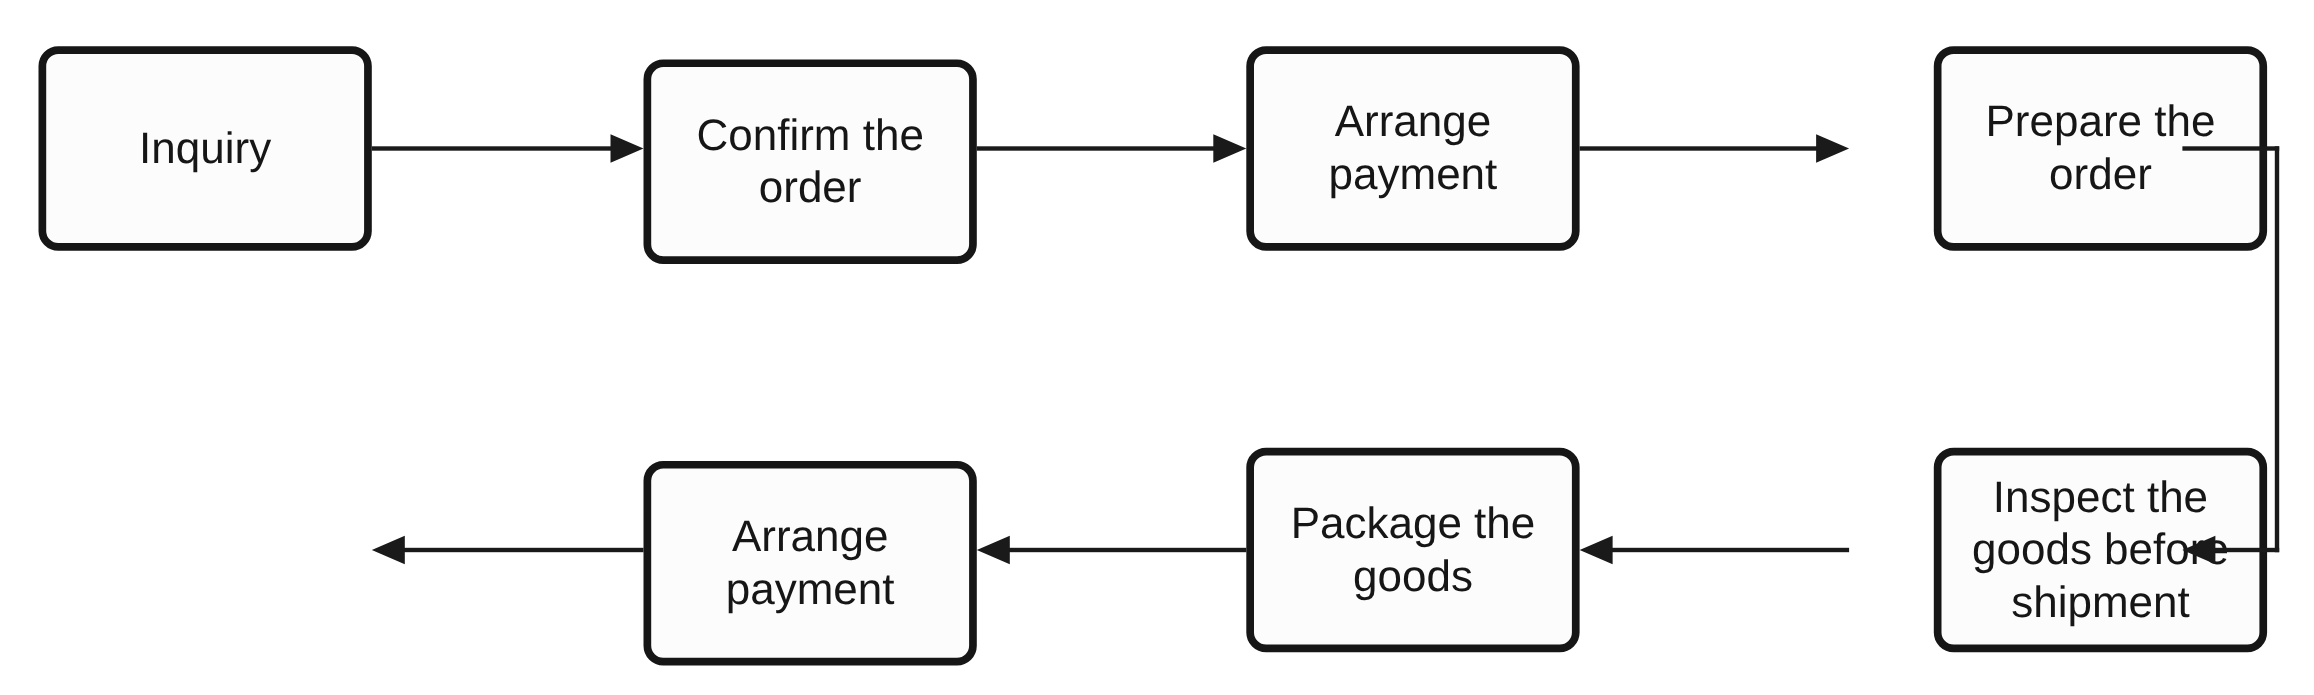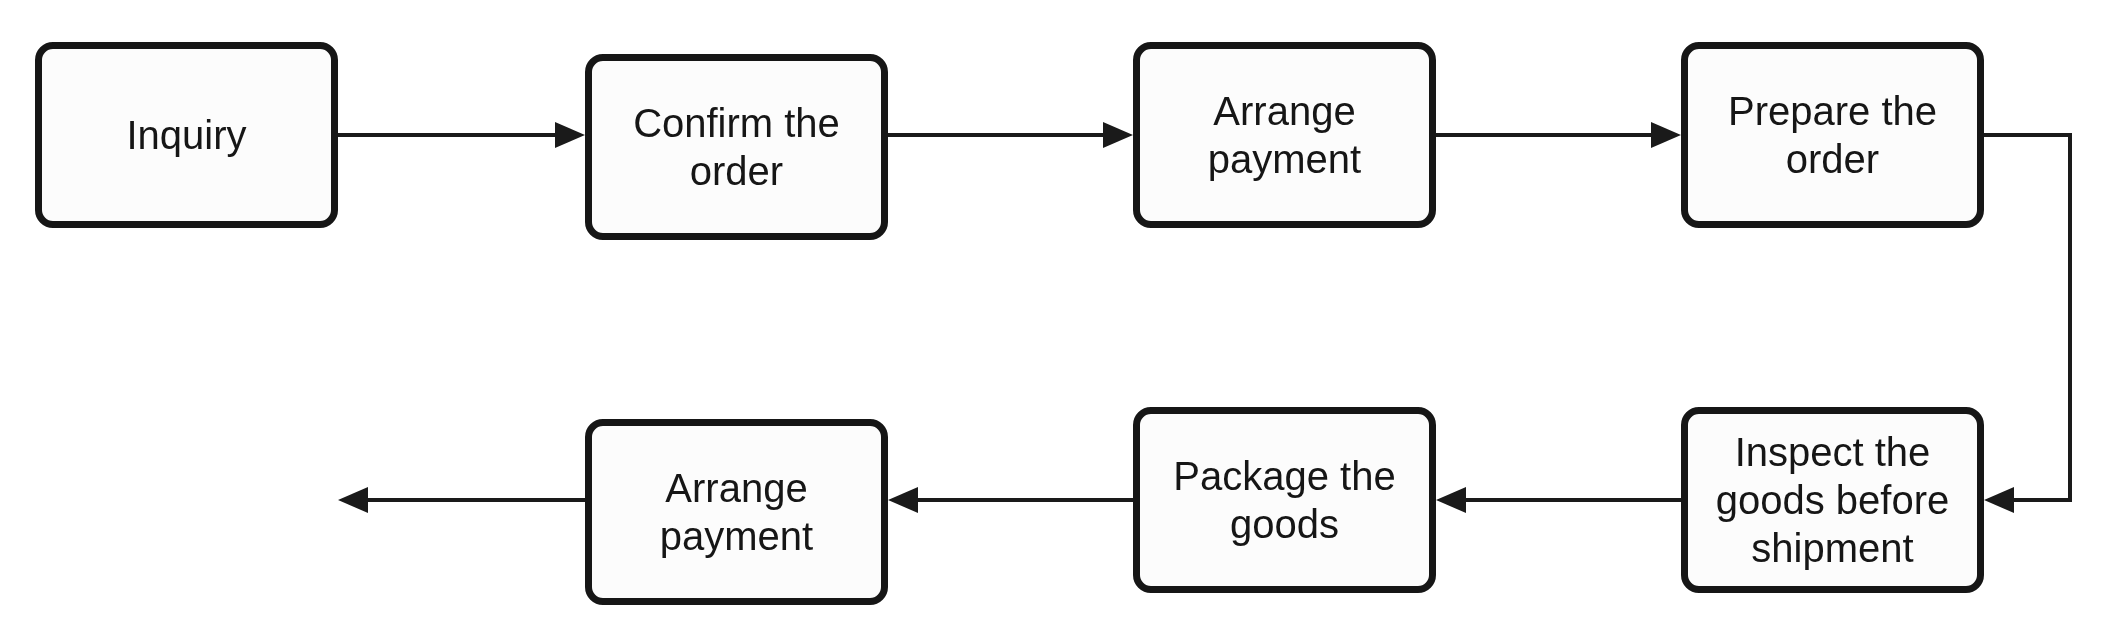--- a/index.html
+++ b/index.html
@@ -28,21 +28,21 @@
   .node-label {
     font-size: 40px;
     line-height: 1.2;
     color: #161616;
   }
   .r1 { top: 42px; }
   .r2 { top: 407px; }
   .c1 { left: 35px; align-items: center; }
   .c2 { left: 585px; margin-top: 12px; }
   .c3 { left: 1133px; }
-  .c4 { left: 1681px; }
+  .c4 { left: 1758px; }
 
   .line { position: absolute; background: #1a1a1a; }
   .h { height: 4px; }
   .v { width: 4px; }
   .ah {
     position: absolute;
     width: 0; height: 0;
     border-top: 13px solid transparent;
     border-bottom: 13px solid transparent;
   }

